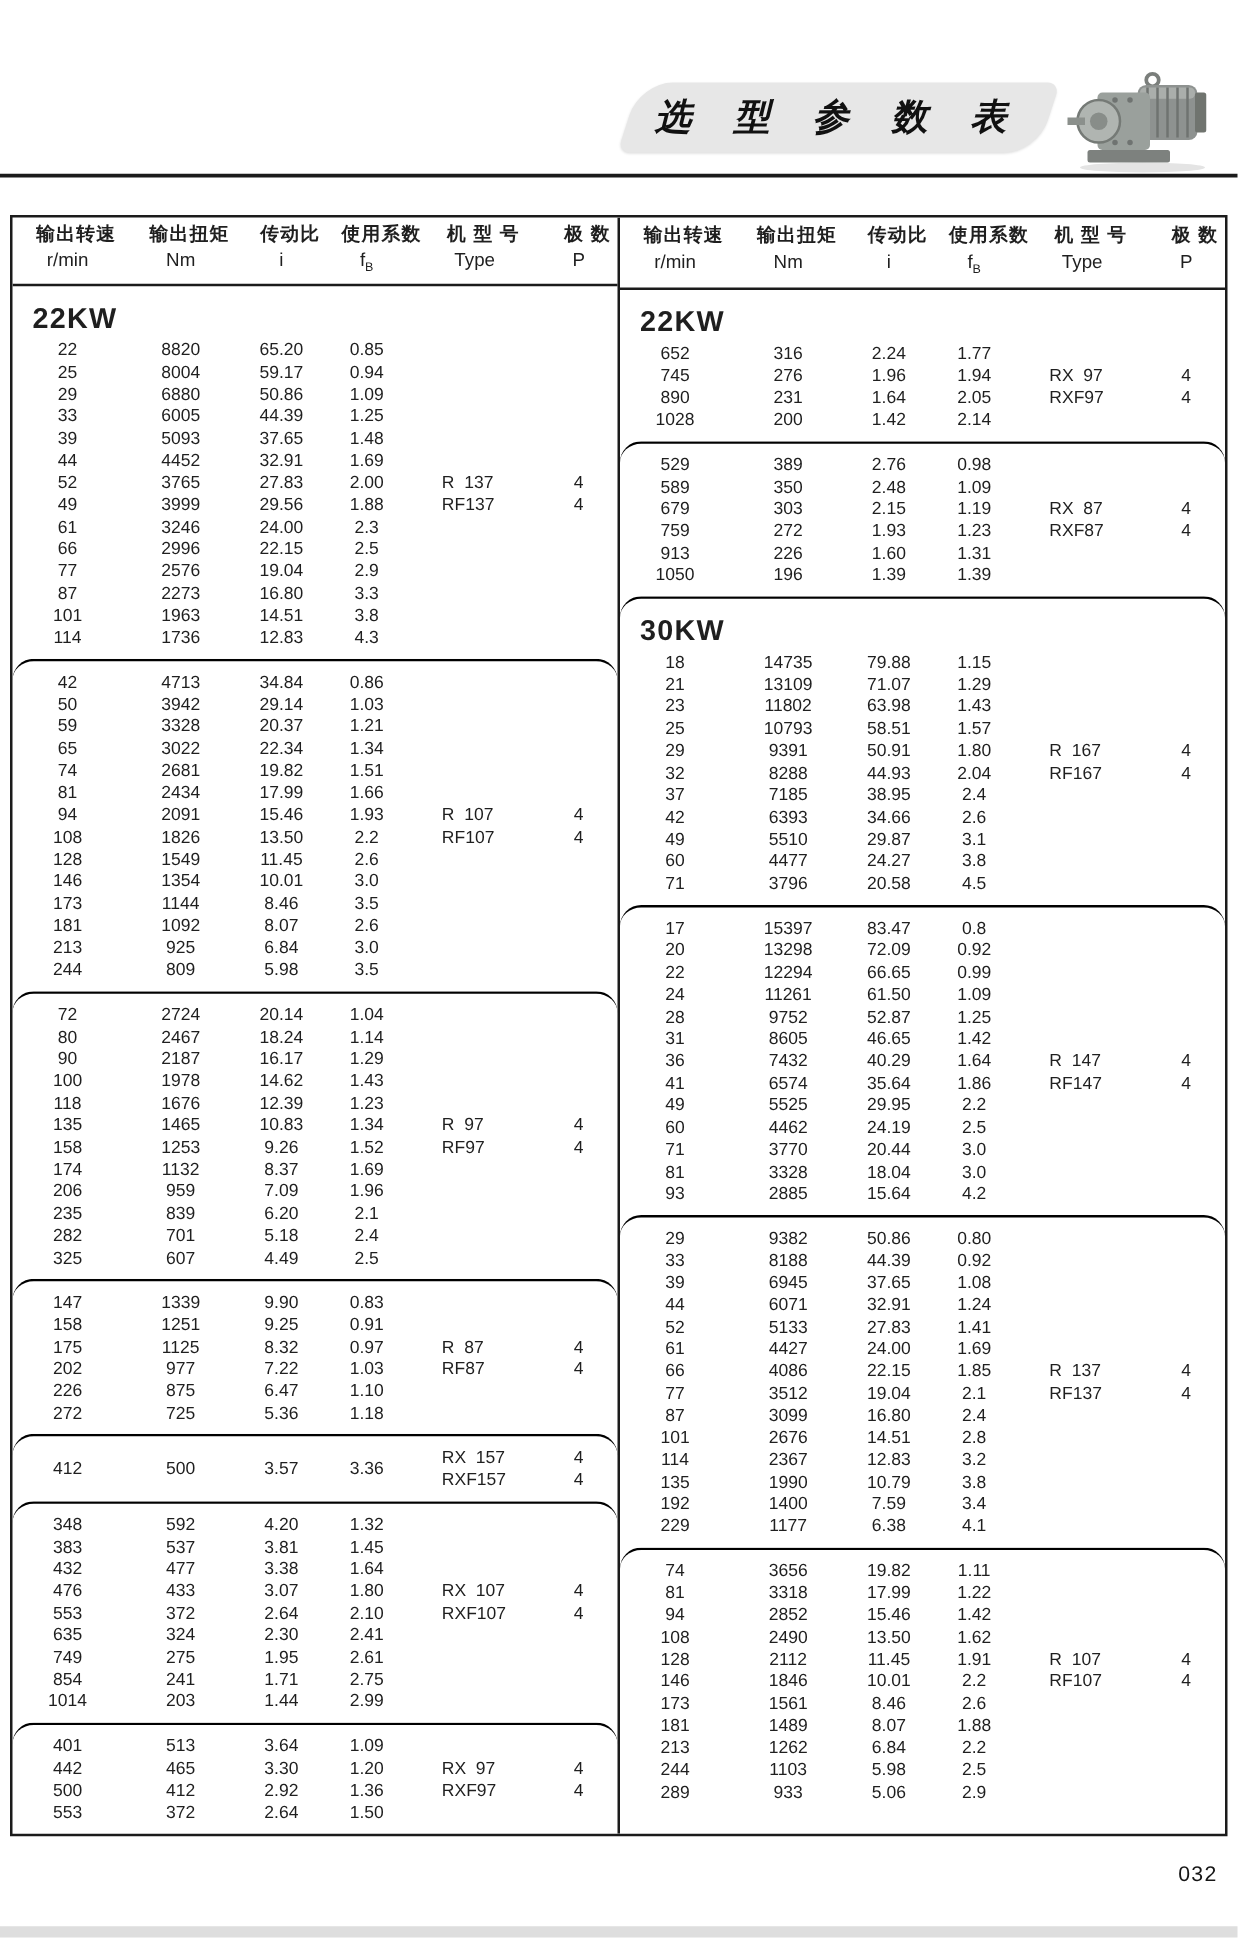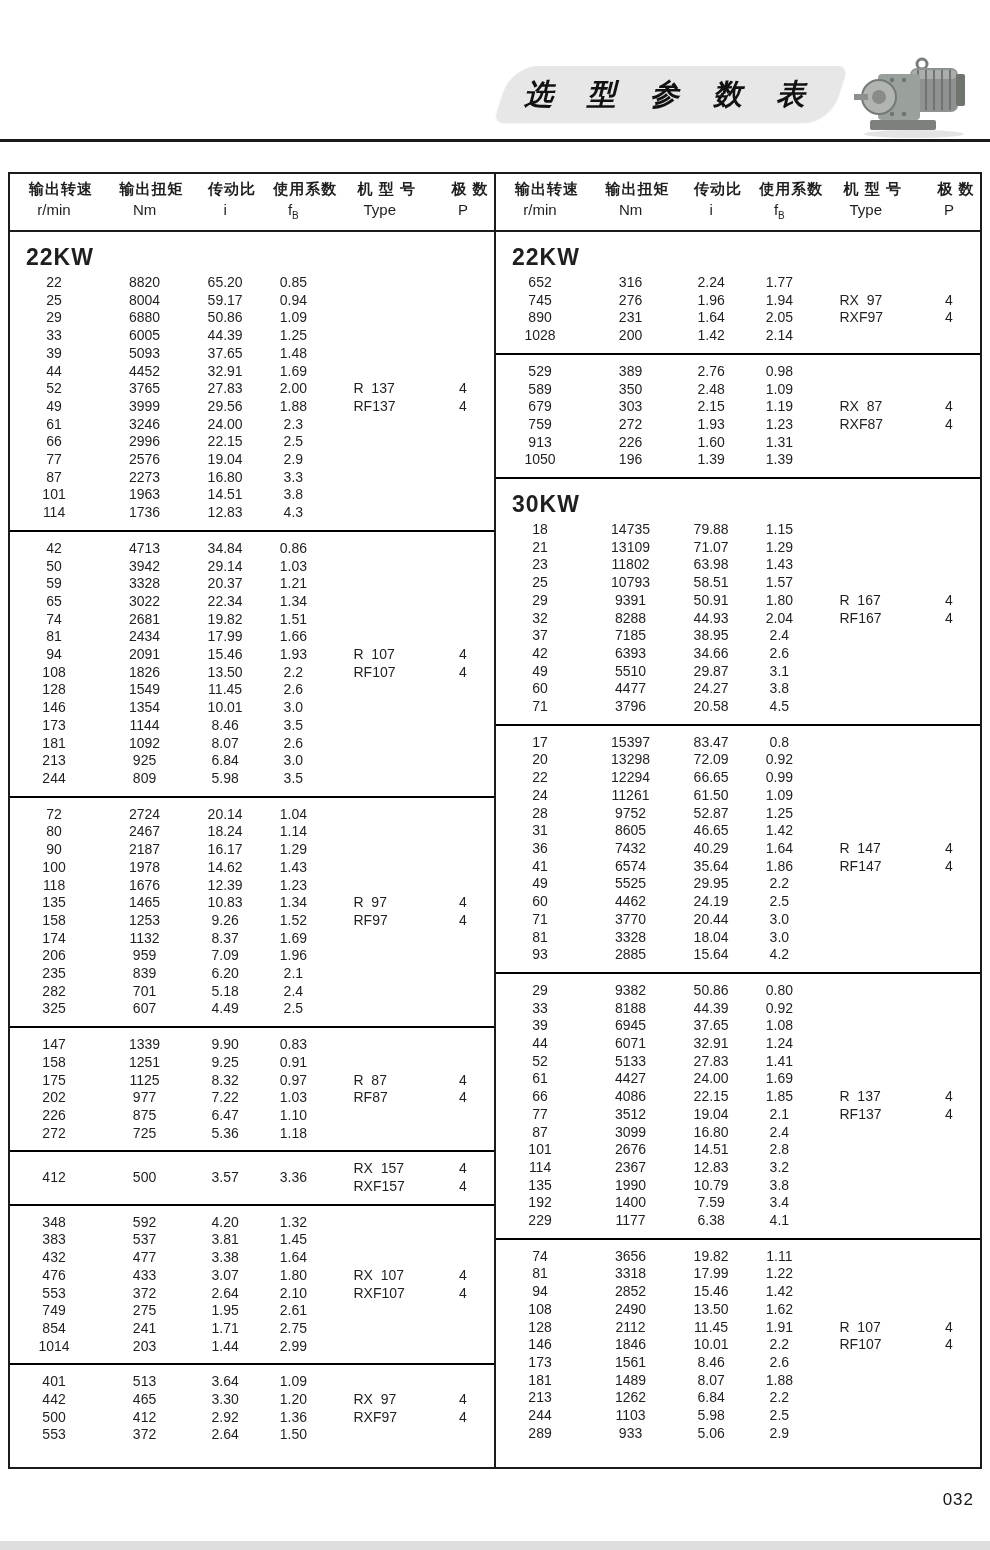--- a/index.html
+++ b/index.html
@@ -50,21 +50,21 @@
     display:grid;
     grid-template-columns:18.2% 19.2% 14.1% 14.1% 21.6% 12.8%;
     align-content:center;
   }
   .hcell { text-align:center; }
   .hzh { display:block; font-size:15px; font-weight:bold; letter-spacing:1px; line-height:22px; white-space:nowrap;padding-left:14px; }
   .hunit { display:block; font-size:15px; line-height:20px;text-align:center; }
   .hunit sub { font-size:10px; }
 
   .tbody { flex:1; display:flex; flex-direction:column; }
-  .block { padding:8px 0; }
+  .block { padding:8px 0;border-radius:17px; }
   .block + .block { border-top:2px solid #000000; }
   .section-label {
     font-size:23px; font-weight:bold; letter-spacing:1px;
     line-height:34px; height:34px; padding-left:16px;
   }
   .row {
     display:grid;
     grid-template-columns:18.2% 19.2% 14.1% 14.1% 21.6% 12.8%;
     align-items:center;
     min-height:17.7px;
@@ -570,20 +570,28 @@
           </div>
           <div class="row">
             <div class="cell">553</div>
             <div class="cell">372</div>
             <div class="cell">2.64</div>
             <div class="cell">2.10</div>
             <div class="cell type">RXF107</div>
             <div class="cell">4</div>
           </div>
           <div class="row">
+            <div class="cell">635</div>
+            <div class="cell">324</div>
+            <div class="cell">2.30</div>
+            <div class="cell">2.41</div>
+            <div class="cell type"></div>
+            <div class="cell"></div>
+          </div>
+          <div class="row">
             <div class="cell">749</div>
             <div class="cell">275</div>
             <div class="cell">1.95</div>
             <div class="cell">2.61</div>
             <div class="cell type"></div>
             <div class="cell"></div>
           </div>
           <div class="row">
             <div class="cell">854</div>
             <div class="cell">241</div>

